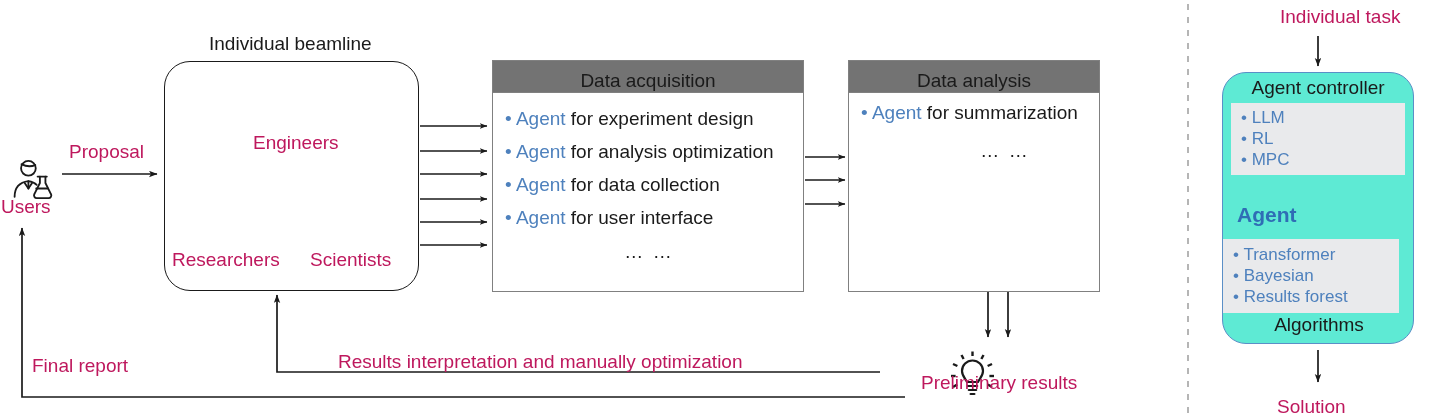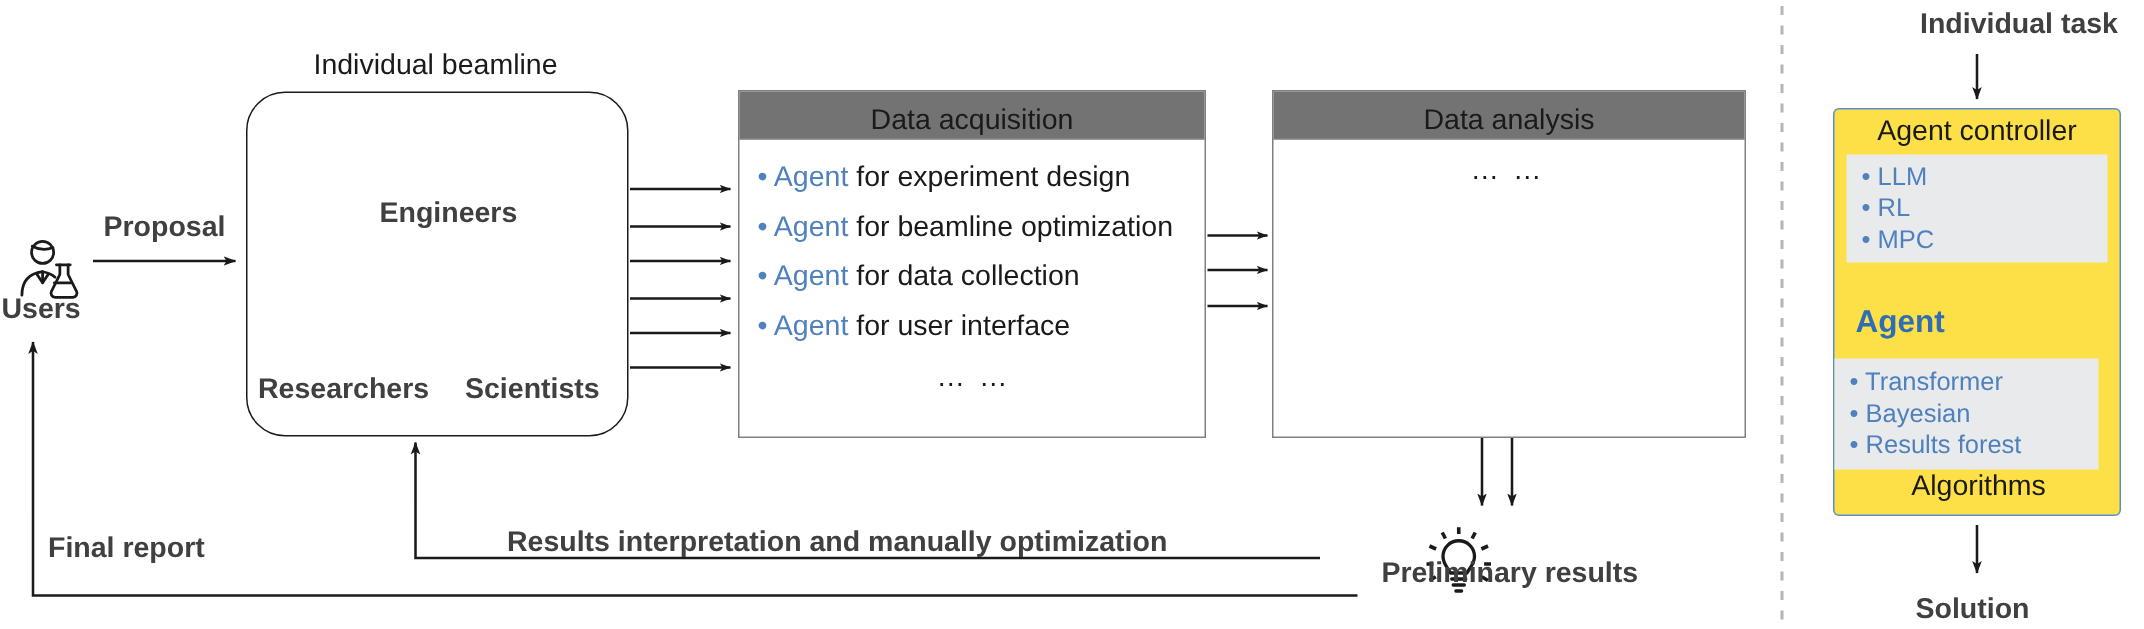--- a/index.html
+++ b/index.html
@@ -1,40 +1,40 @@
 <!DOCTYPE html>
 <html><head>
 <meta charset="utf-8">
 <style>
   html,body{margin:0;padding:0;background:#fff;}
   body{font-family:"Liberation Sans","DejaVu Sans",sans-serif;}
   #stage{position:relative;width:1429px;height:419px;background:#fff;overflow:hidden;}
   #svglayer{position:absolute;left:0;top:0;width:1429px;height:419px;}
   .abs{position:absolute;}
-  .lbl{color:#404040;font-size:19px;line-height:1.15;white-space:nowrap;font-weight:bold;}
+  .lbl{color:#be185d;font-size:19px;line-height:1.15;white-space:nowrap;}
   .title-txt{font-size:19px;color:#1a1a1a;white-space:nowrap;}
 
   
   .panel{position:absolute;border:1.6px solid #808080;background:#fff;box-sizing:border-box;}
   .panel-head{height:32px;background:#737373;border-bottom:1.6px solid #808080;
               display:flex;align-items:flex-end;justify-content:center;box-sizing:border-box;}
   .panel-head span{font-size:19px;color:#1a1a1a;}
   .panel-body{padding:10px 0 0 12px;}
   .bullet-row{font-size:19px;color:#1a1a1a;white-space:nowrap;line-height:1;margin-bottom:14px;}
   .bullet-row .dot{color:#4e81bd;font-size:19px;}
   .agent-word{color:#4e81bd;}
   .ellip{font-size:19px;color:#1a1a1a;text-align:center;letter-spacing:2px;}
 
   
   #beamline-box{position:absolute;left:164px;top:61px;width:255px;height:230px;
      border:1.8px solid #1a1a1a;border-radius:26px;box-sizing:border-box;background:#fff;}
 
   
   #agent-box{position:absolute;left:1222px;top:72px;width:192px;height:272px;
-     border:1.6px solid #5b8fc7;border-radius:4px;box-sizing:border-box;background:#fde047;}
+     border:1.6px solid #5b8fc7;border-radius:24px;box-sizing:border-box;background:#5eead4;}
   .grayband{background:#e9eaec;}
   .blue-item{color:#4e81bd;font-size:17px;line-height:21px;white-space:nowrap;}
   .blue-item .dot{color:#4e81bd;}
   #agent-word-big{font-size:21px;font-weight:bold;color:#2f6db5;}
   .ctr{text-align:center;}
 </style>
 </head>
 <body>
 
 <div id="stage">
@@ -206,39 +206,43 @@
     <div class="panel-head">
       <span>Data acquisition</span>
     </div>
     <div class="panel-body">
       <div class="bullet-row" style="margin-top:6px;">
         <span class="dot">•</span>
         <span class="agent-word">Agent</span><span> for experiment design</span>
       </div>
       <div class="bullet-row">
         <span class="dot">•</span>
-        <span class="agent-word">Agent</span><span> for beamline optimization</span>
+        <span class="agent-word">Agent</span><span> for analysis optimization</span>
       </div>
       <div class="bullet-row">
         <span class="dot">•</span>
         <span class="agent-word">Agent</span><span> for data collection</span>
       </div>
       <div class="bullet-row">
         <span class="dot">•</span>
         <span class="agent-word">Agent</span><span> for user interface</span>
       </div>
       <div class="ellip" style="width:288px;margin-top:4px;">… …</div>
     </div>
   </div>
 
-  <div class="panel" style="left:848px;top:60px;width:316px;height:232px;">
+  <div class="panel" style="left:848px;top:60px;width:252px;height:232px;">
     <div class="panel-head">
       <span>Data analysis</span>
     </div>
     <div class="panel-body">
+      <div class="bullet-row" style="margin-bottom:18px;">
+        <span class="dot">•</span>
+        <span class="agent-word">Agent</span><span> for summarization</span>
+      </div>
       <div class="ellip" style="width:288px;">… …</div>
     </div>
   </div>
 
   <div class="abs lbl" style="left:1280px;top:6px;">Individual task</div>
 
   <div id="agent-box">
     <div class="ctr" style="margin-top:4px;font-size:19px;color:#1a1a1a;">Agent controller</div>
 
     <div class="grayband" style="margin:4px 8px 0 8px;padding:4px 0 5px 10px;">

